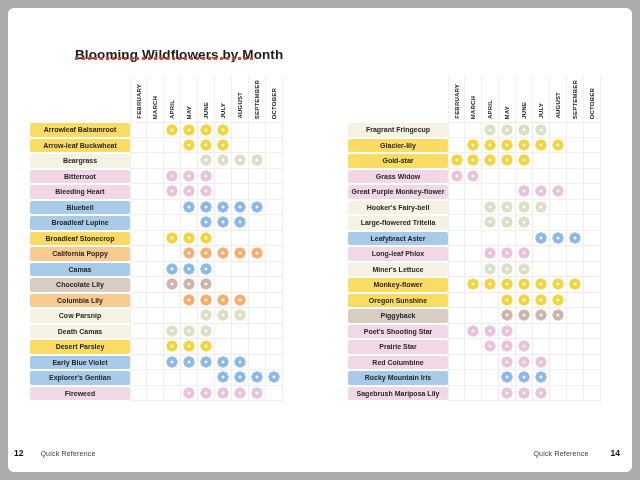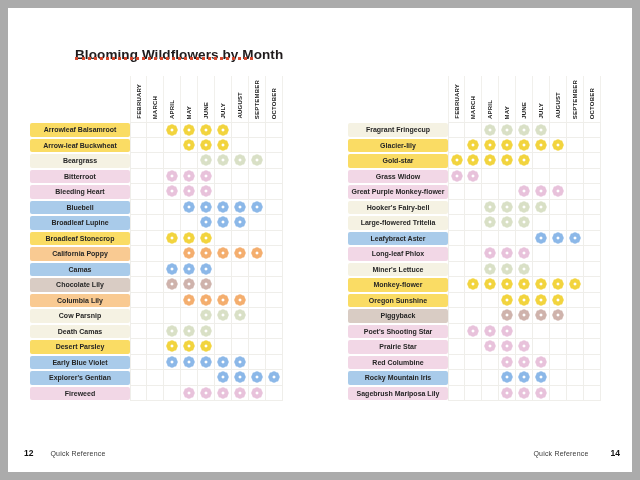--- a/index.html
+++ b/index.html
@@ -1,18 +1,18 @@
 <!DOCTYPE html>
 <html><head>
 <meta charset="utf-8">
 <style>
   html,body{margin:0;padding:0;width:640px;height:480px;overflow:hidden;
     font-family:"Liberation Sans",sans-serif;background:#ababab;}
   #spread{position:absolute;left:8px;top:8px;width:624px;height:464px;
-    background:#ffffff;border-radius:0;}
+    background:#ffffff;border-radius:6px;}
   #title{position:absolute;left:67px;top:30px;font-size:13.5px;font-weight:700;
     color:#1f1b1c;letter-spacing:.1px;}
   #title-dots{position:absolute;left:67px;top:49px;width:178px;height:0;
     border-top:3px dotted #d6492f;}
   .chart{position:absolute;top:68px;width:253px;}
   #chart-left{left:22px;}
   #chart-right{left:340px;}
   .month-row{display:flex;margin-left:100px;height:46px;}
   .month-col{width:17px;position:relative;box-sizing:border-box;
     border-right:1px solid #f1f0ec;}
@@ -25,21 +25,21 @@
   .rlabel{width:100px;box-sizing:border-box;margin:1px 0;border-radius:2px;
     display:flex;align-items:center;justify-content:center;
     font-size:7px;font-weight:700;color:#262626;line-height:1;white-space:nowrap;}
   .cell{width:17px;box-sizing:border-box;border-right:1px solid #efeeea;
     border-bottom:1px solid #efeeea;display:flex;align-items:center;
     justify-content:center;}
   .cell.cfirst{border-left:1px solid #efeeea;}
   .trow.first .cell{border-top:1px solid #efeeea;}
   .flower{display:block;}
   .footer{position:absolute;top:440px;display:flex;align-items:baseline;}
-  #footer-left{left:16px;gap:17px;text-align:right;}
+  #footer-left{left:6px;gap:17px;text-align:right;}
   #footer-right{right:12px;gap:22px;}
   .page-num{font-size:8.5px;font-weight:800;color:#111;}
   .footer-label{font-size:7px;color:#3a3a3a;letter-spacing:.2px;}
 </style>
 </head>
 <body>
 
 <div id="spread">
   <h1 id="title">Blooming Wildflowers by Month</h1>
   <div id="title-dots"></div>

